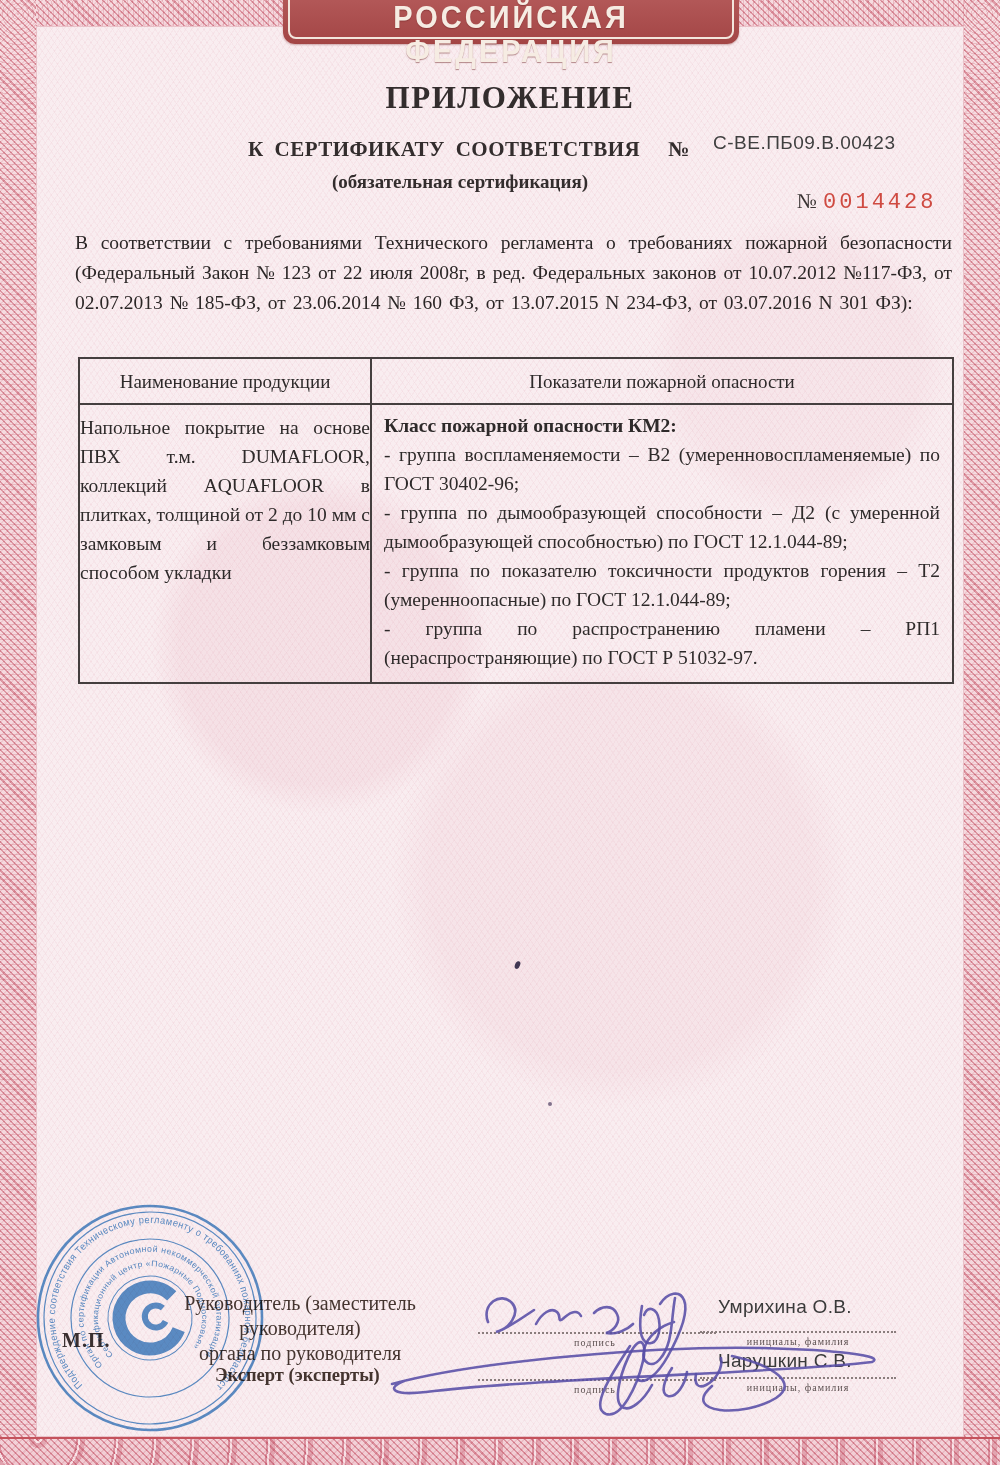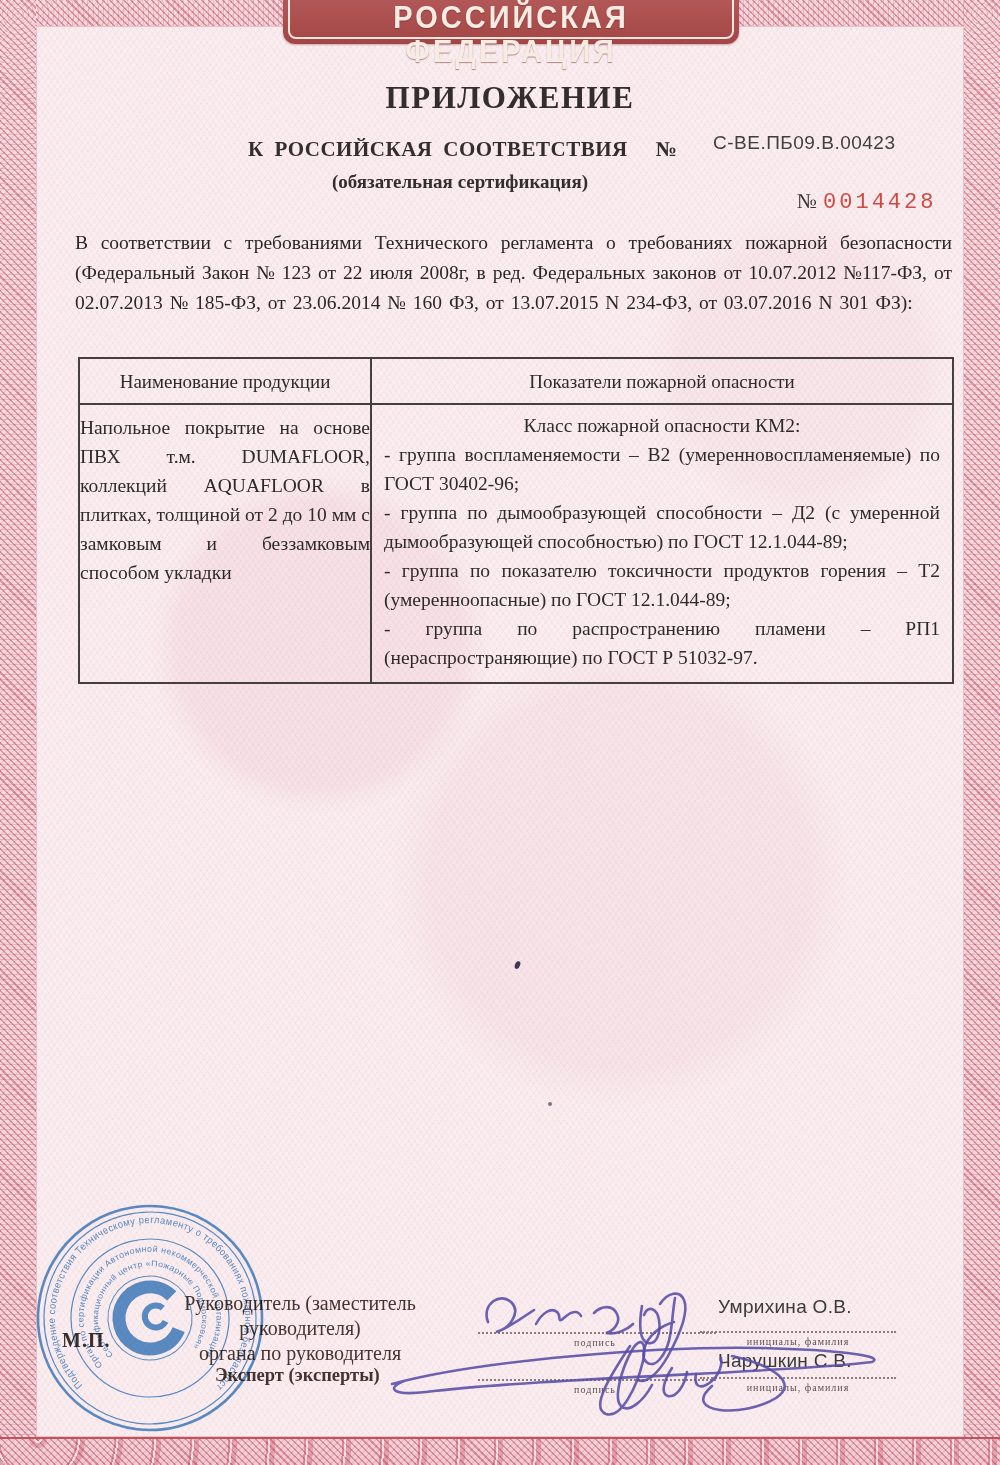--- a/index.html
+++ b/index.html
@@ -95,21 +95,21 @@
   .t-cell{font-size:19px; line-height:29px;}
   .t-c1{width:292px; border-right:2px solid #453f3f; box-sizing:border-box;}
   .t-c2{flex:1; box-sizing:border-box;}
   .t-head .t-cell{
     display:flex; align-items:center; justify-content:center;
     min-height:44px; text-align:center; font-size:19px;
   }
   .t-body .t-c1{padding:8px 0; text-align:justify; font-size:19.5px;}
   .t-body .t-c2{padding:6px 12px 10px 12px;}
   .ind-line{text-align:justify; font-size:19.5px; line-height:29px;}
-  .ind-first{text-align:center;}
+  .ind-first{text-align:left;font-weight:bold;}
 
   
   .speck1{position:absolute; left:515px; top:961px; width:5px; height:8px;
     background:#2c2342; border-radius:60% 40% 55% 45%; transform:rotate(18deg); opacity:.9;}
   .speck2{position:absolute; left:548px; top:1102px; width:4px; height:4px;
     background:#584868; border-radius:50%; opacity:.75;}
 
   
   .mp-label{position:absolute; left:62px; top:1329px; font-weight:700; font-size:20px; color:#3a2f2f; letter-spacing:1px;}
   .role-head{
@@ -162,21 +162,21 @@
   <div class="band band-right"></div>
   <div class="band band-bottom"></div>
   <div class="inner-edge"></div>
 
   <div class="banner">
     <div class="banner-text">РОССИЙСКАЯ ФЕДЕРАЦИЯ</div>
   </div>
 
   <div class="doc-title">ПРИЛОЖЕНИЕ</div>
   <div class="cert-line">
-    <span>К РОССИЙСКАЯ СООТВЕТСТВИЯ</span><span class="no">№</span>
+    <span>К СЕРТИФИКАТУ СООТВЕТСТВИЯ</span><span class="no">№</span>
   </div>
   <div class="cert-number">С-ВЕ.ПБ09.В.00423</div>
   <div class="cert-note">(обязательная сертификация)</div>
   <div class="blank-number">
     <span class="nosign">№</span><span class="digits">0014428</span>
   </div>
 
   <div class="intro">В соответствии с требованиями Технического регламента о требованиях пожарной безопасности (Федеральный Закон № 123 от 22 июля 2008г, в ред. Федеральных законов от 10.07.2012 №117-ФЗ, от 02.07.2013 № 185-ФЗ, от 23.06.2014 № 160 ФЗ, от 13.07.2015 N 234-ФЗ, от 03.07.2016 N 301 ФЗ):</div>
 
   <div class="prod-table">

